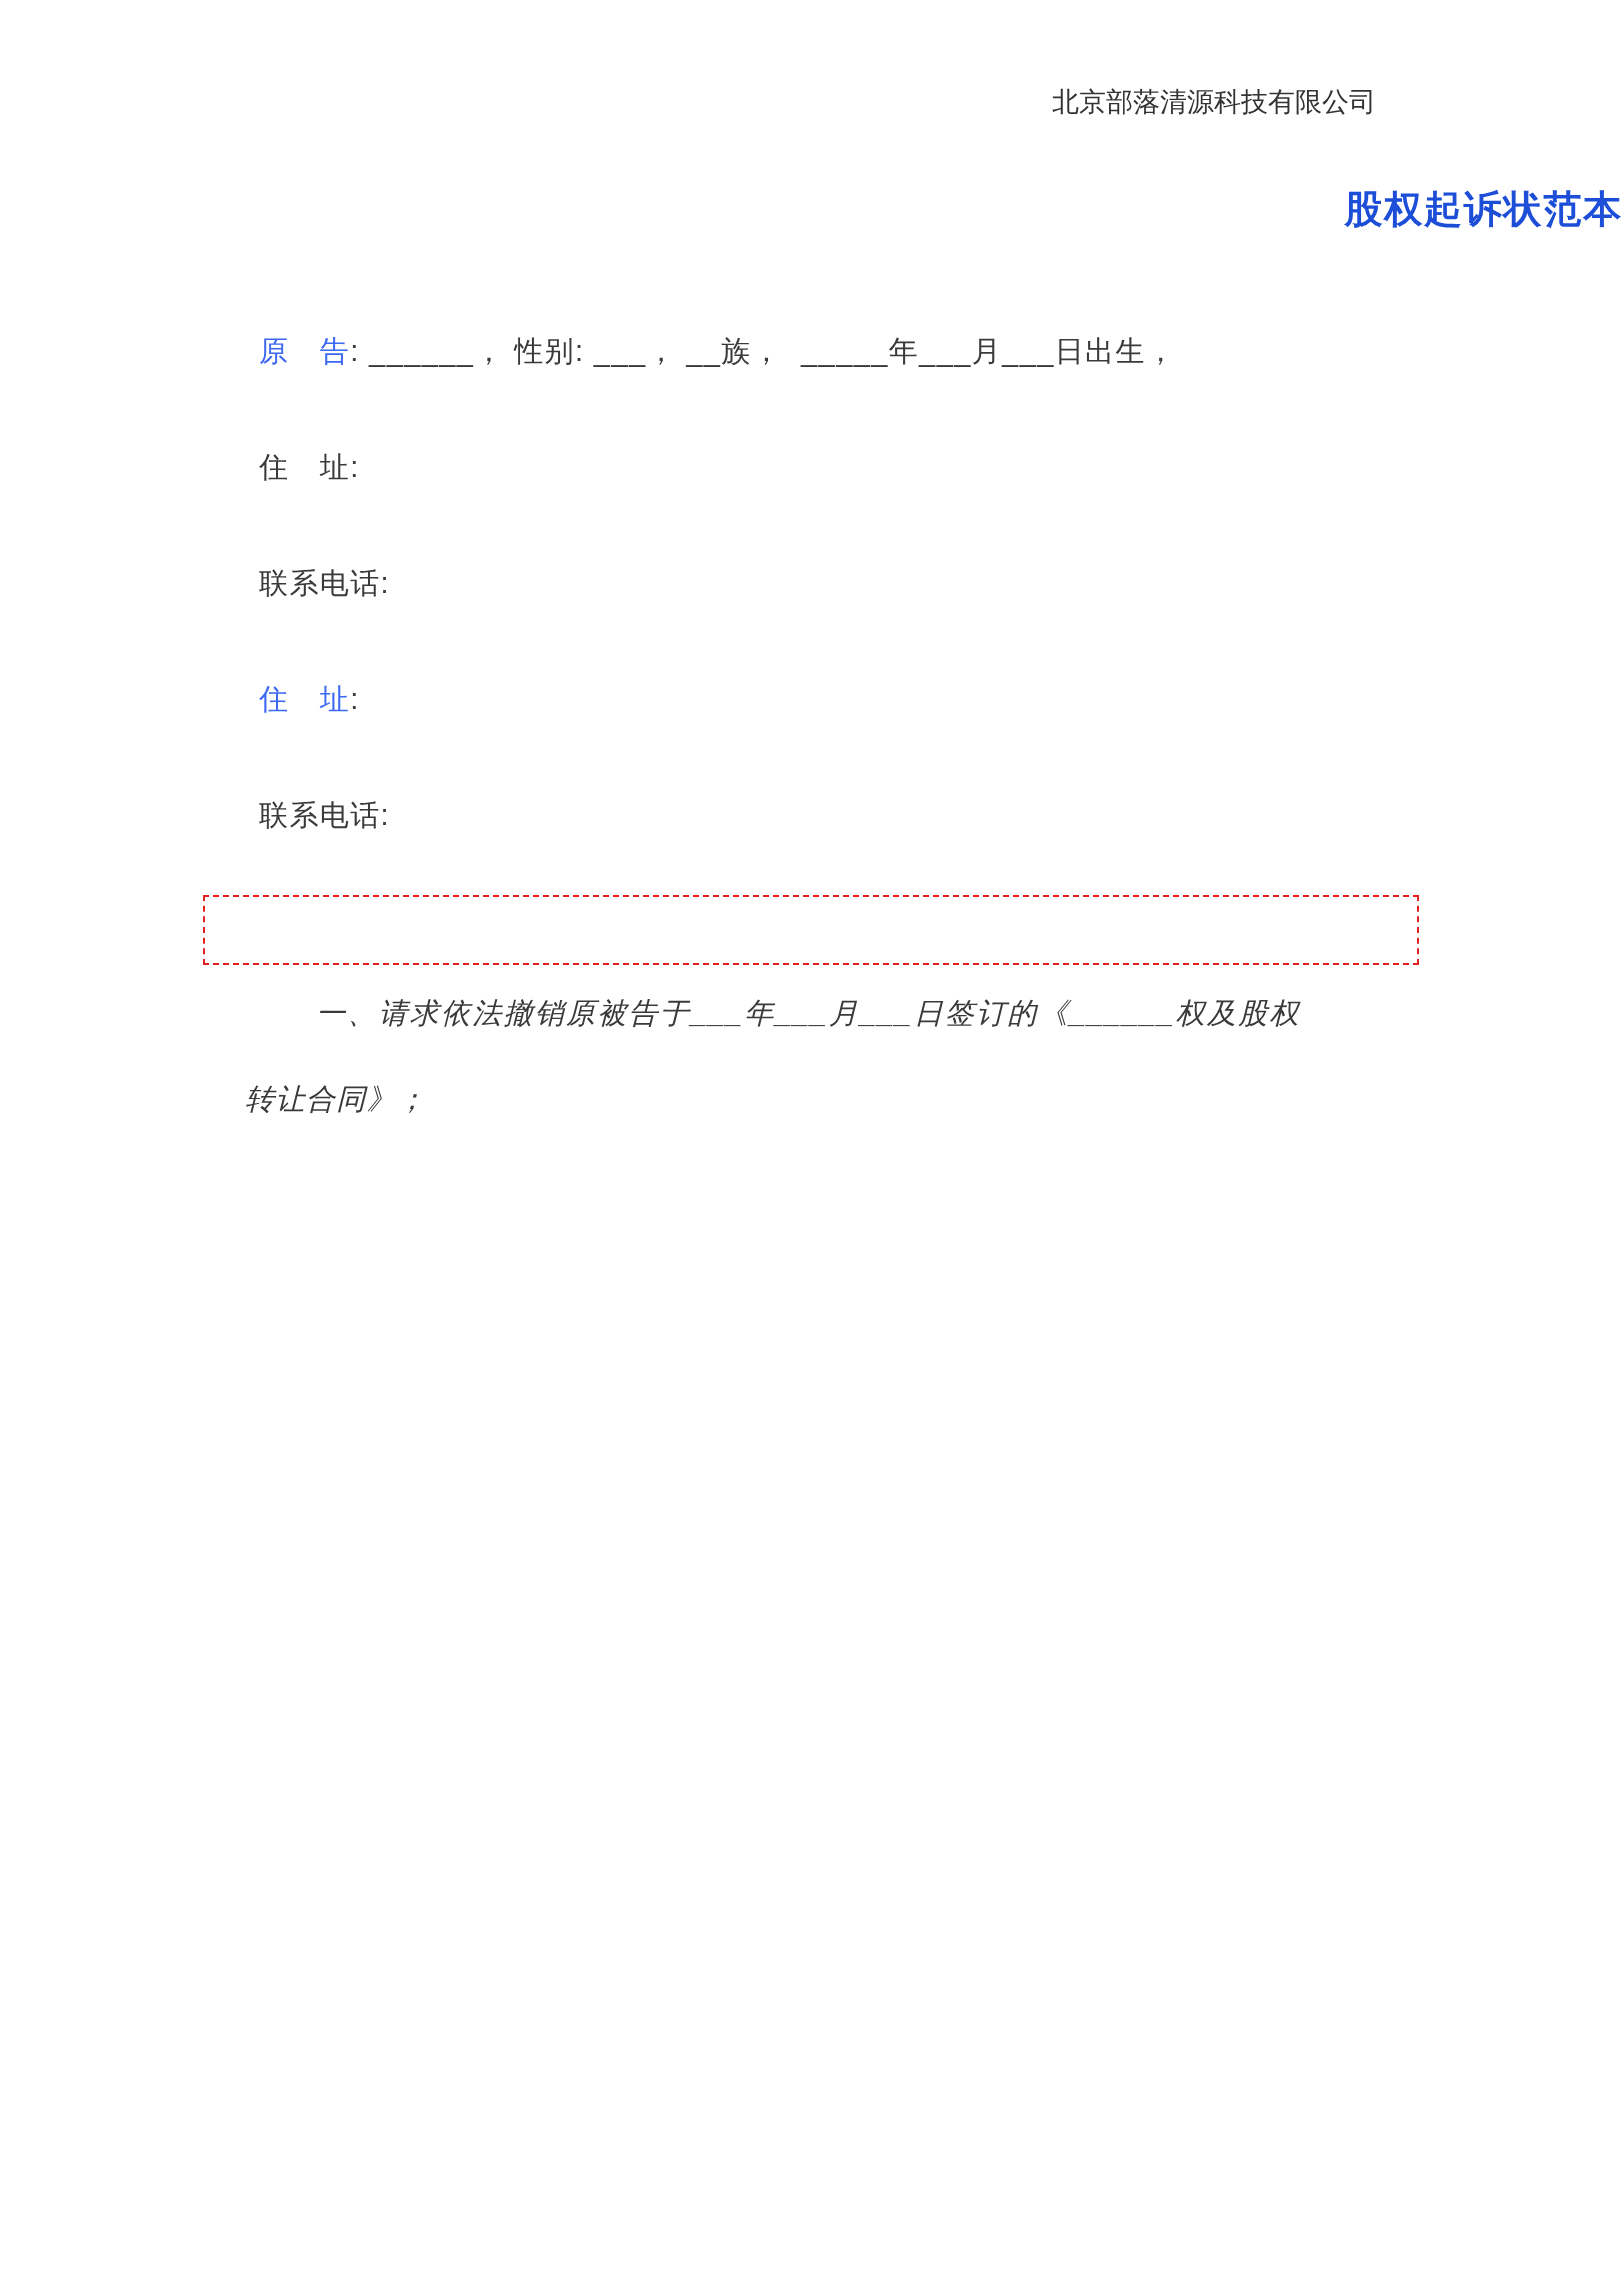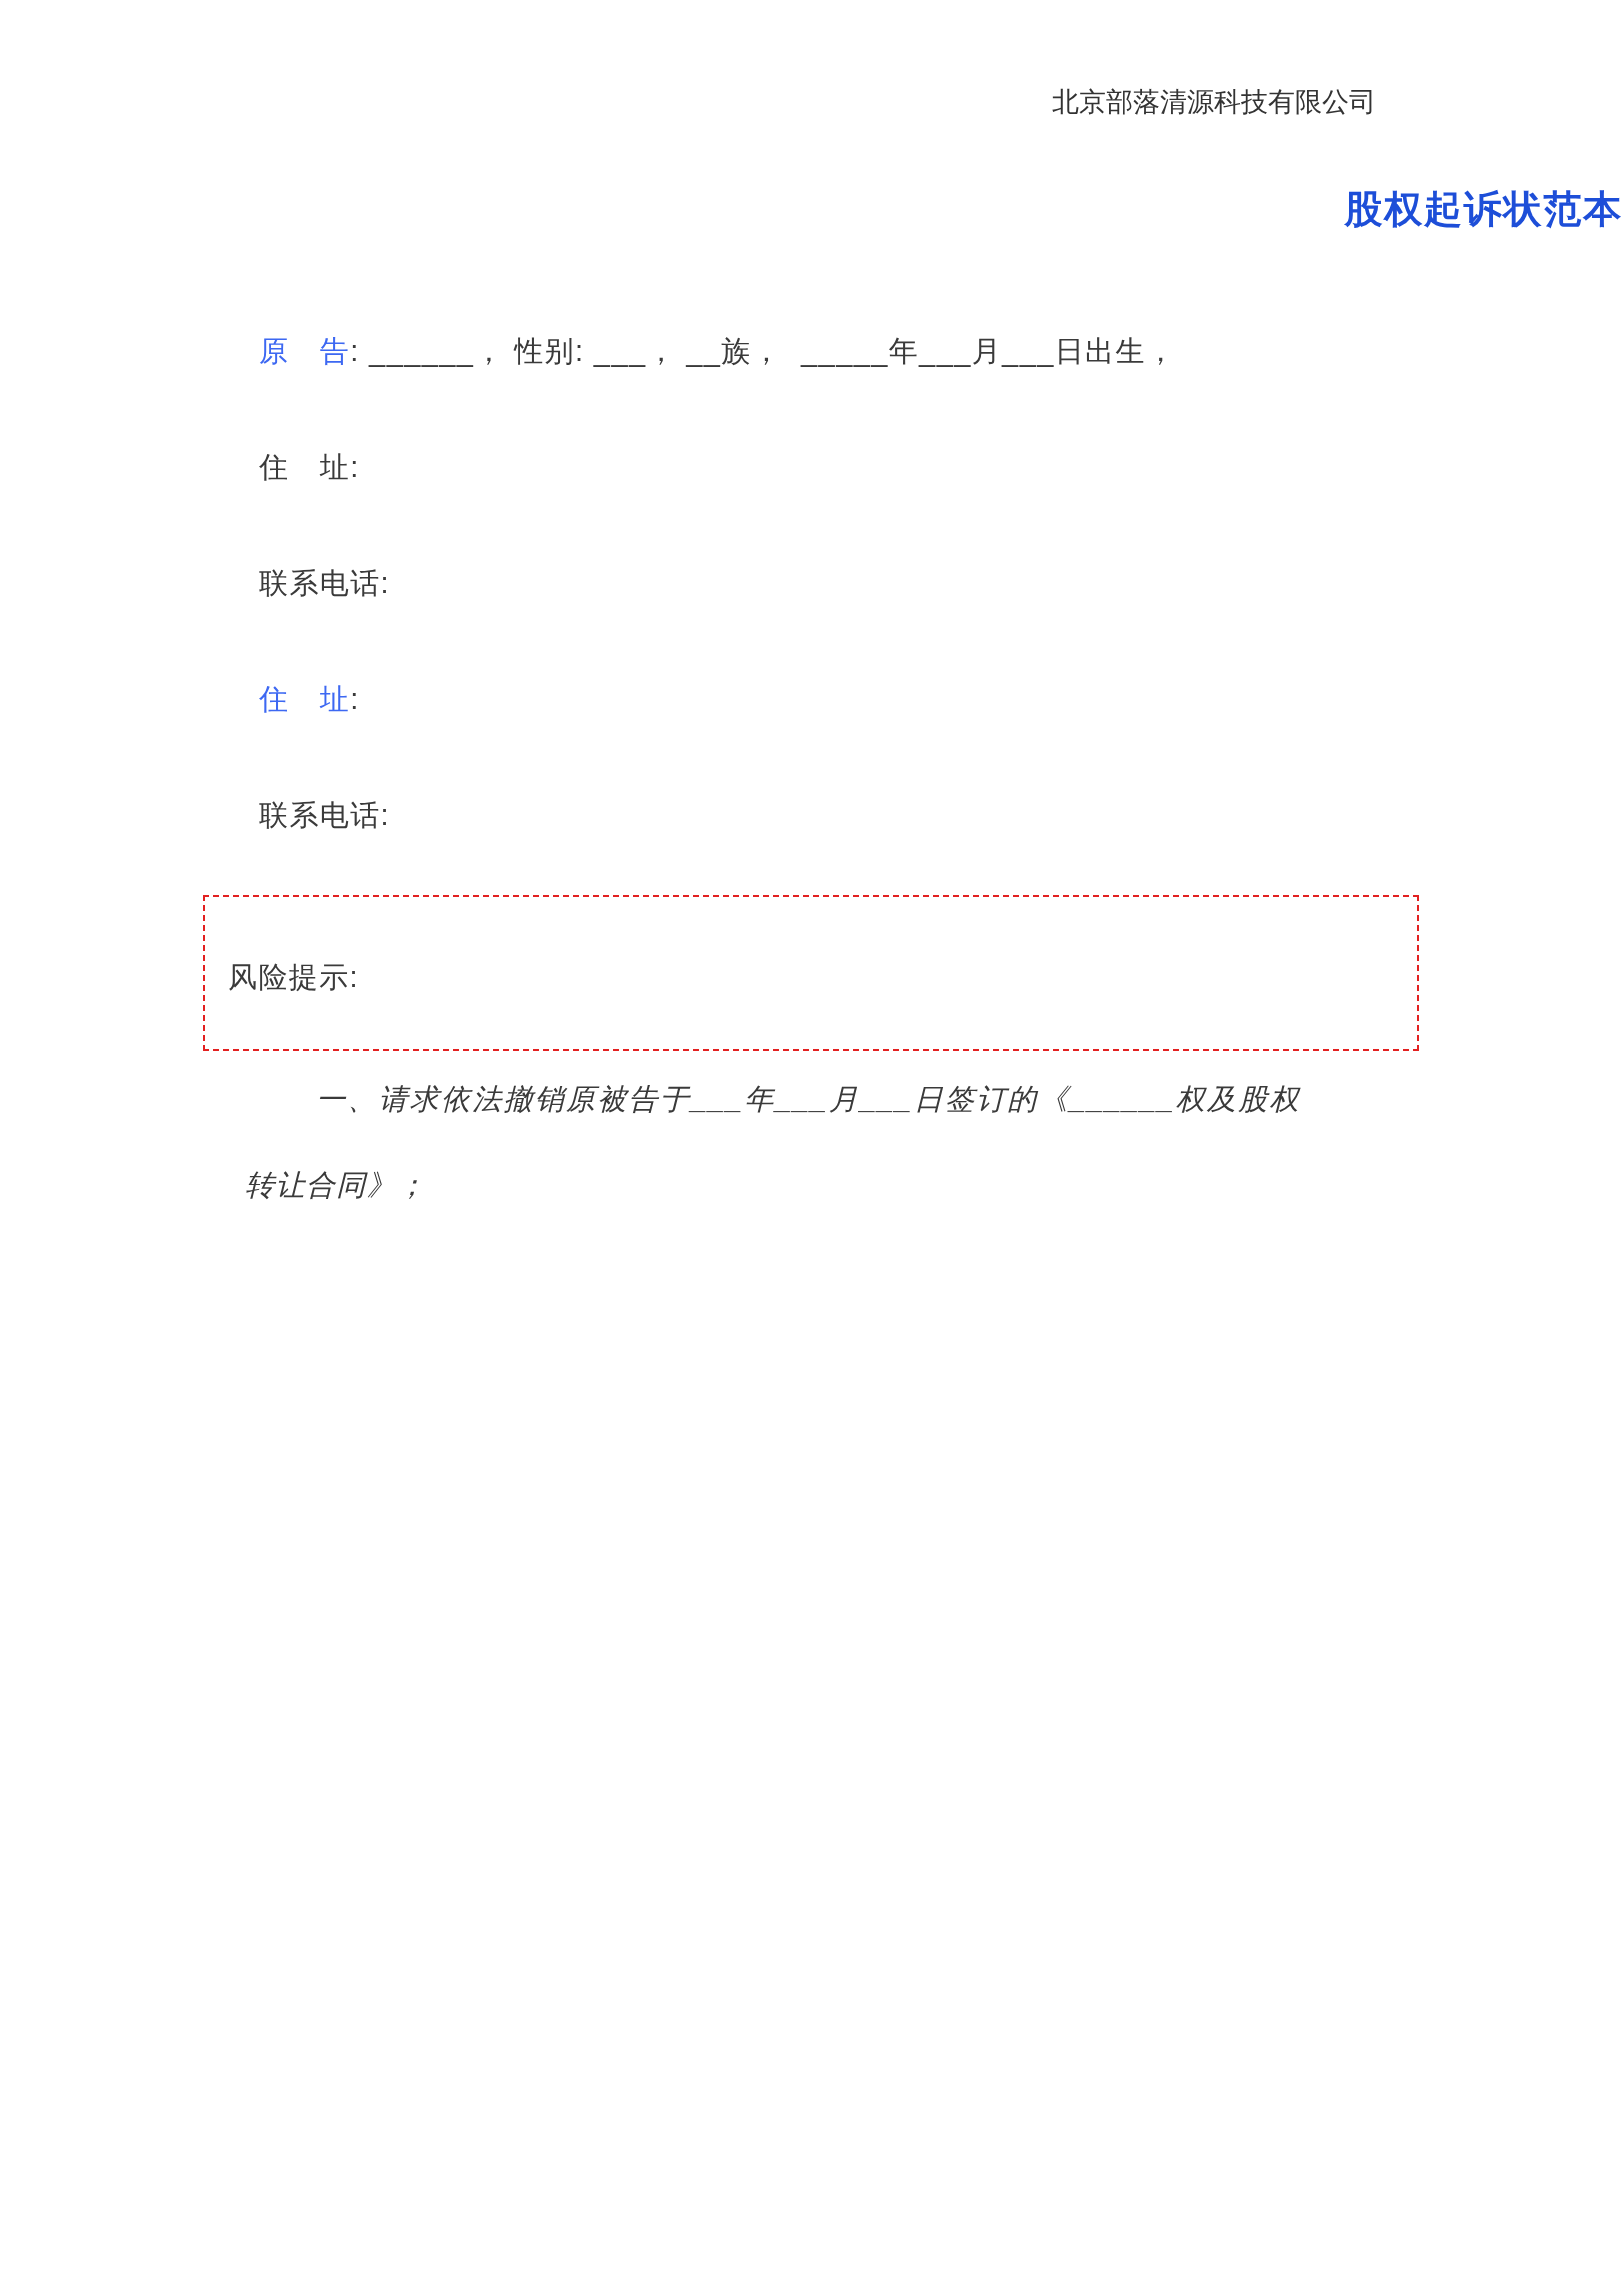--- a/index.html
+++ b/index.html
@@ -80,17 +80,16 @@
 
 <div class="parties">
   <div class="party-line"><span class="accent">原　告</span><span>: ______， 性别: ___， __族，  _____年___月___日出生，</span></div>
   <div class="party-line"><span>住　址</span><span>:</span></div>
   <div class="party-line"><span>联系电话</span><span>:</span></div>
   <div class="party-line"><span class="accent">住　址</span><span>:</span></div>
   <div class="party-line"><span>联系电话</span><span>:</span></div>
 </div>
 
 <div class="risk-box">
-  <p class="risk-heading">风险提示:</p>
 </div>
 
 <p class="claim-paragraph">一、请求依法撤销原被告于___年___月___日签订的《______权及股权转让合同》；</p>
 
 
 </body></html>

